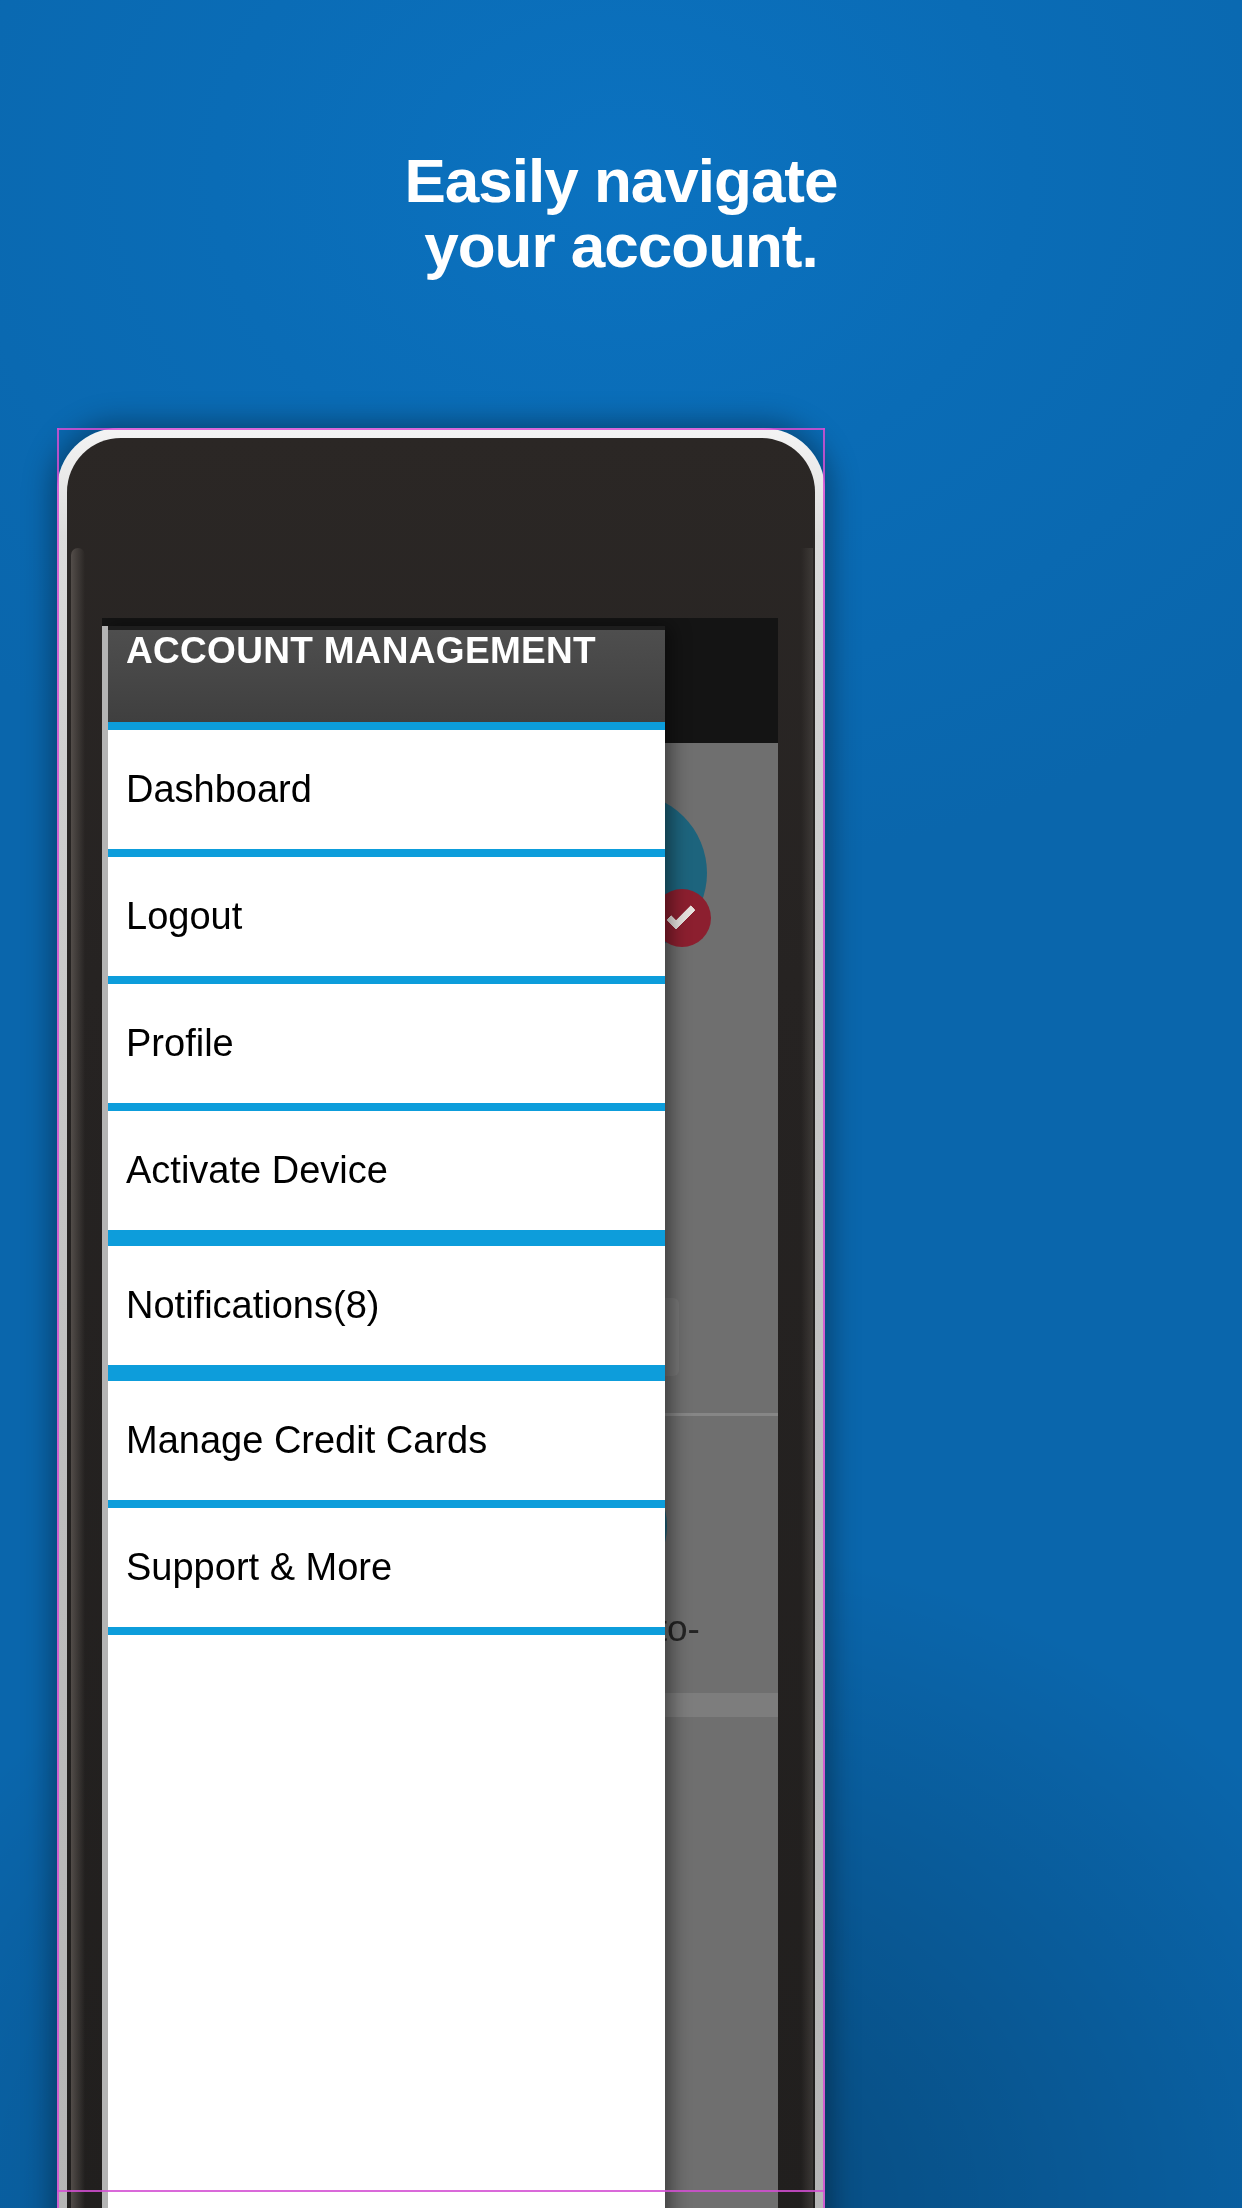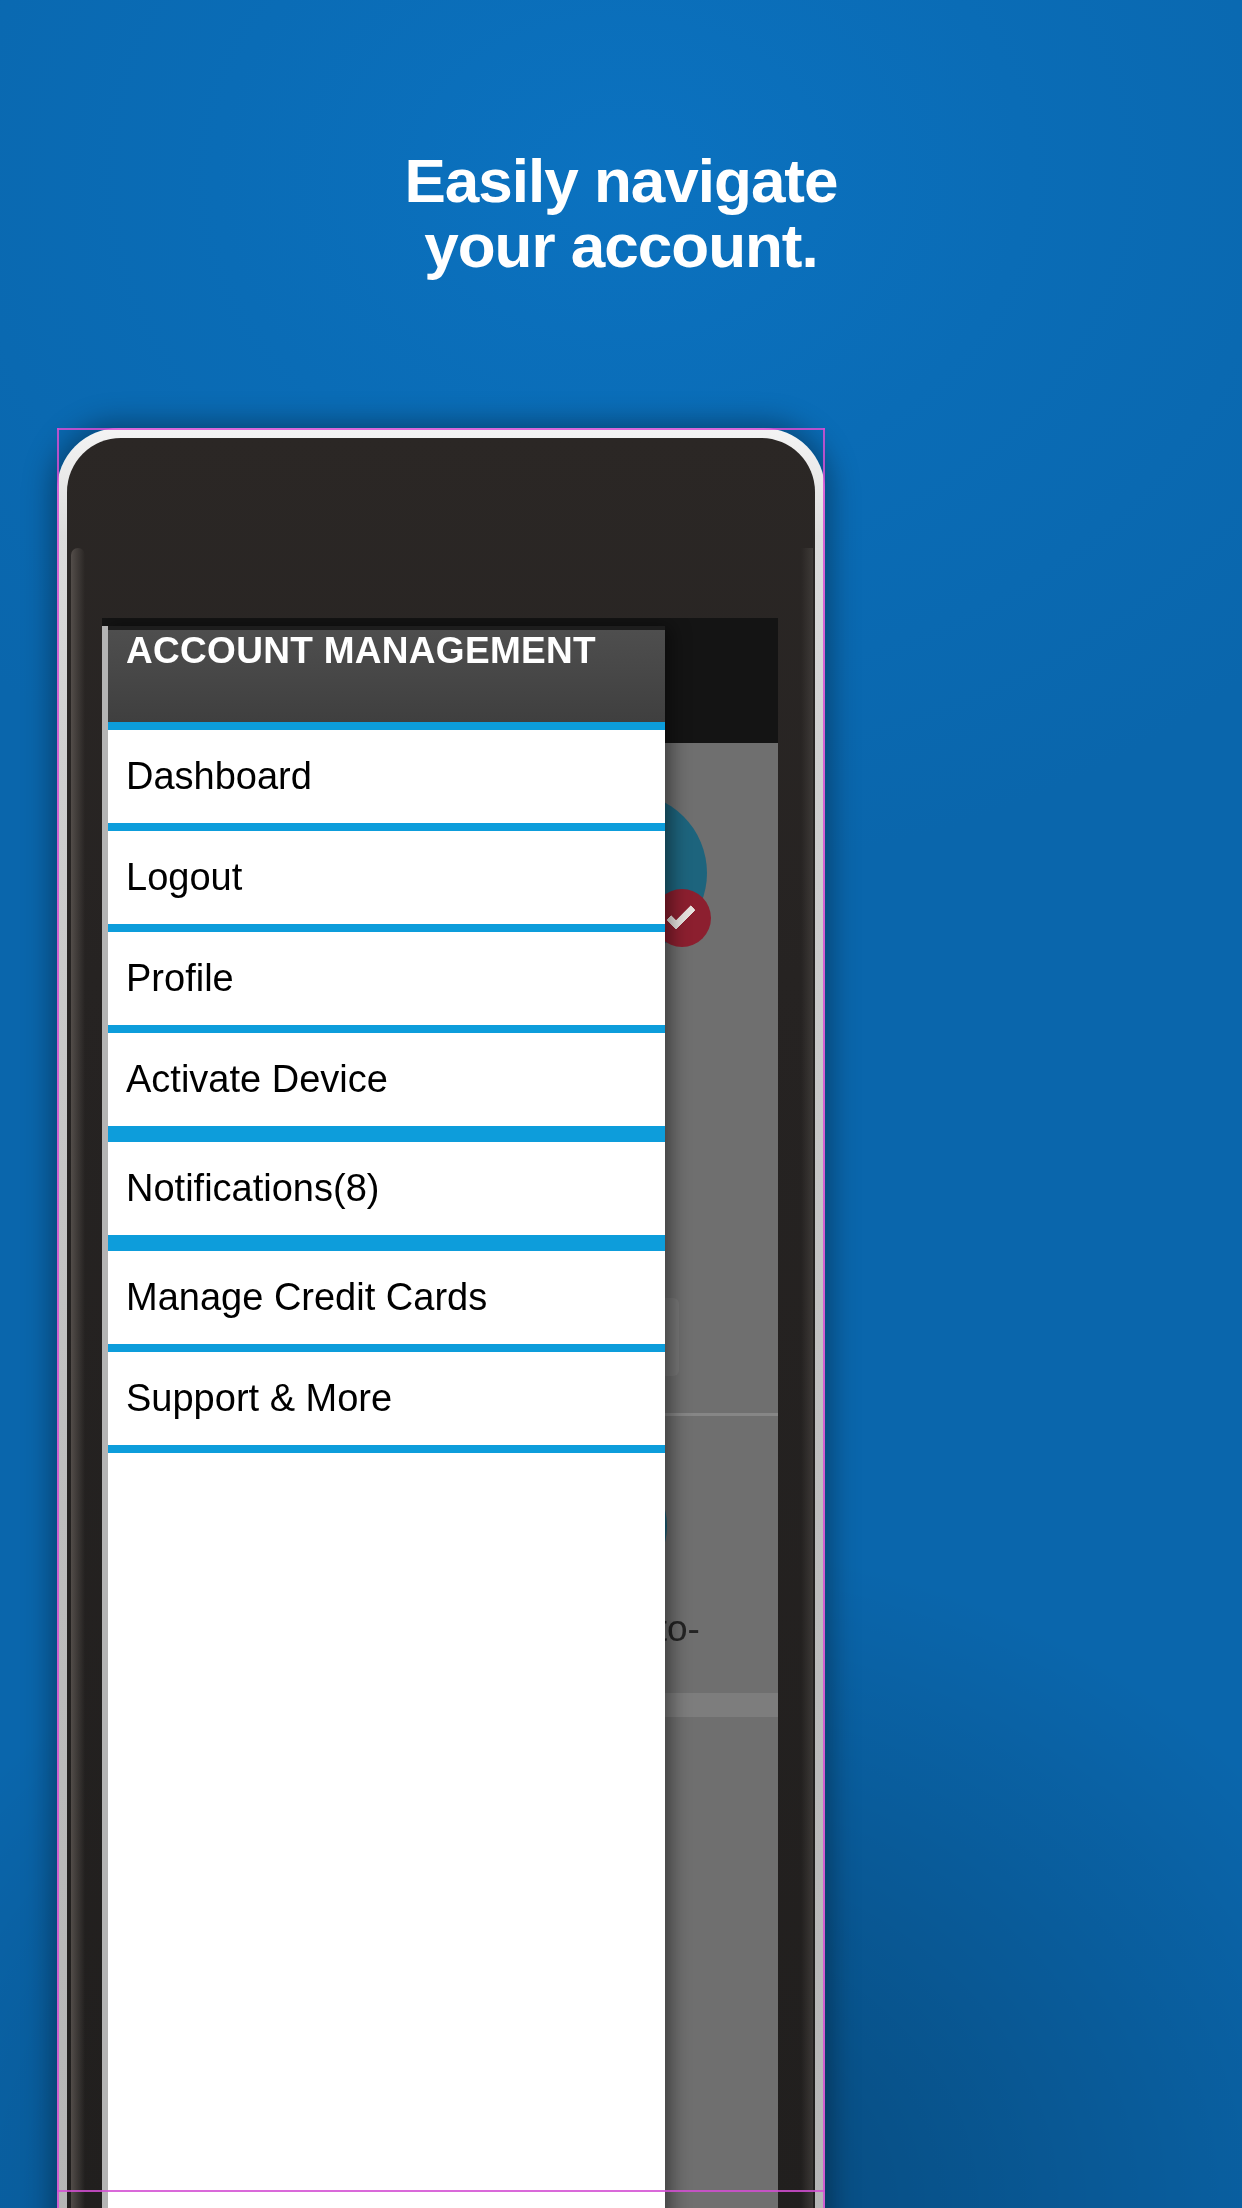--- a/index.html
+++ b/index.html
@@ -249,21 +249,21 @@
   #drawer-header-title{
     color:#ffffff;
     font-size:37px;
     font-weight:bold;
     letter-spacing:.3px;
   }
   .drawer-sep{
     height:8px; background:#0d9ddb; width:100%;
   }
   .drawer-item{
-    height:93px;
+    height:119px;
     display:flex; align-items:center;
     padding-left:24px;
     background:#ffffff;
     cursor:pointer;
   }
   .drawer-item-label{
     font-size:38px;
     color:#000000;
     white-space:nowrap;
   }

